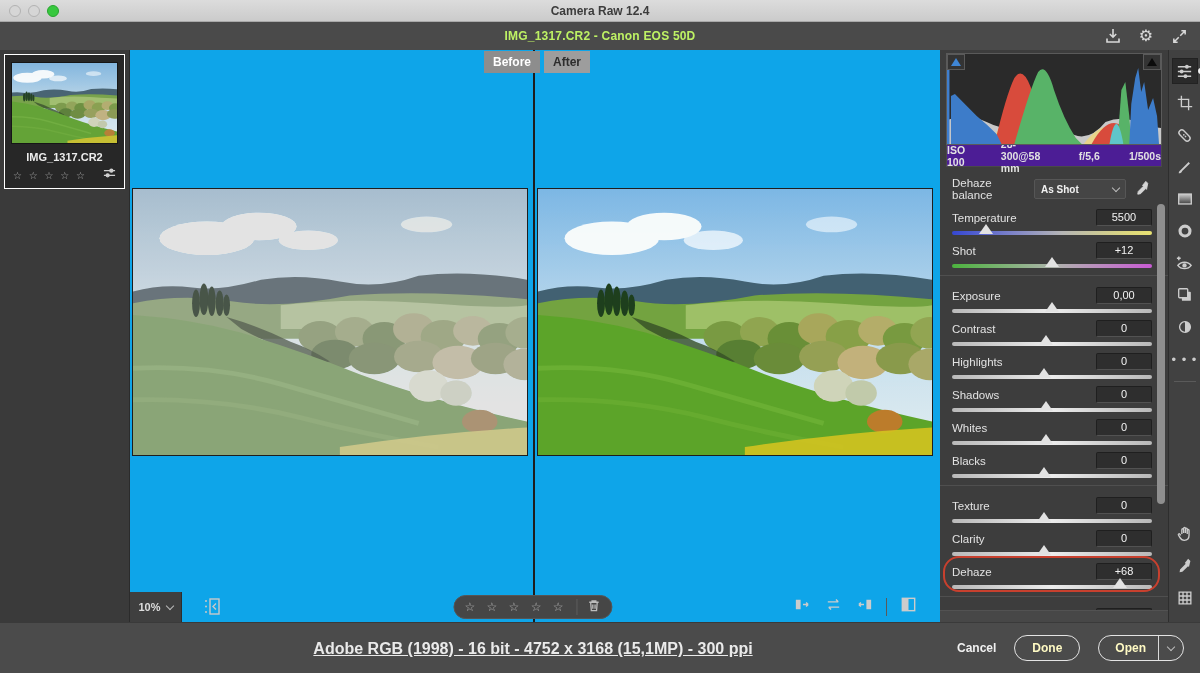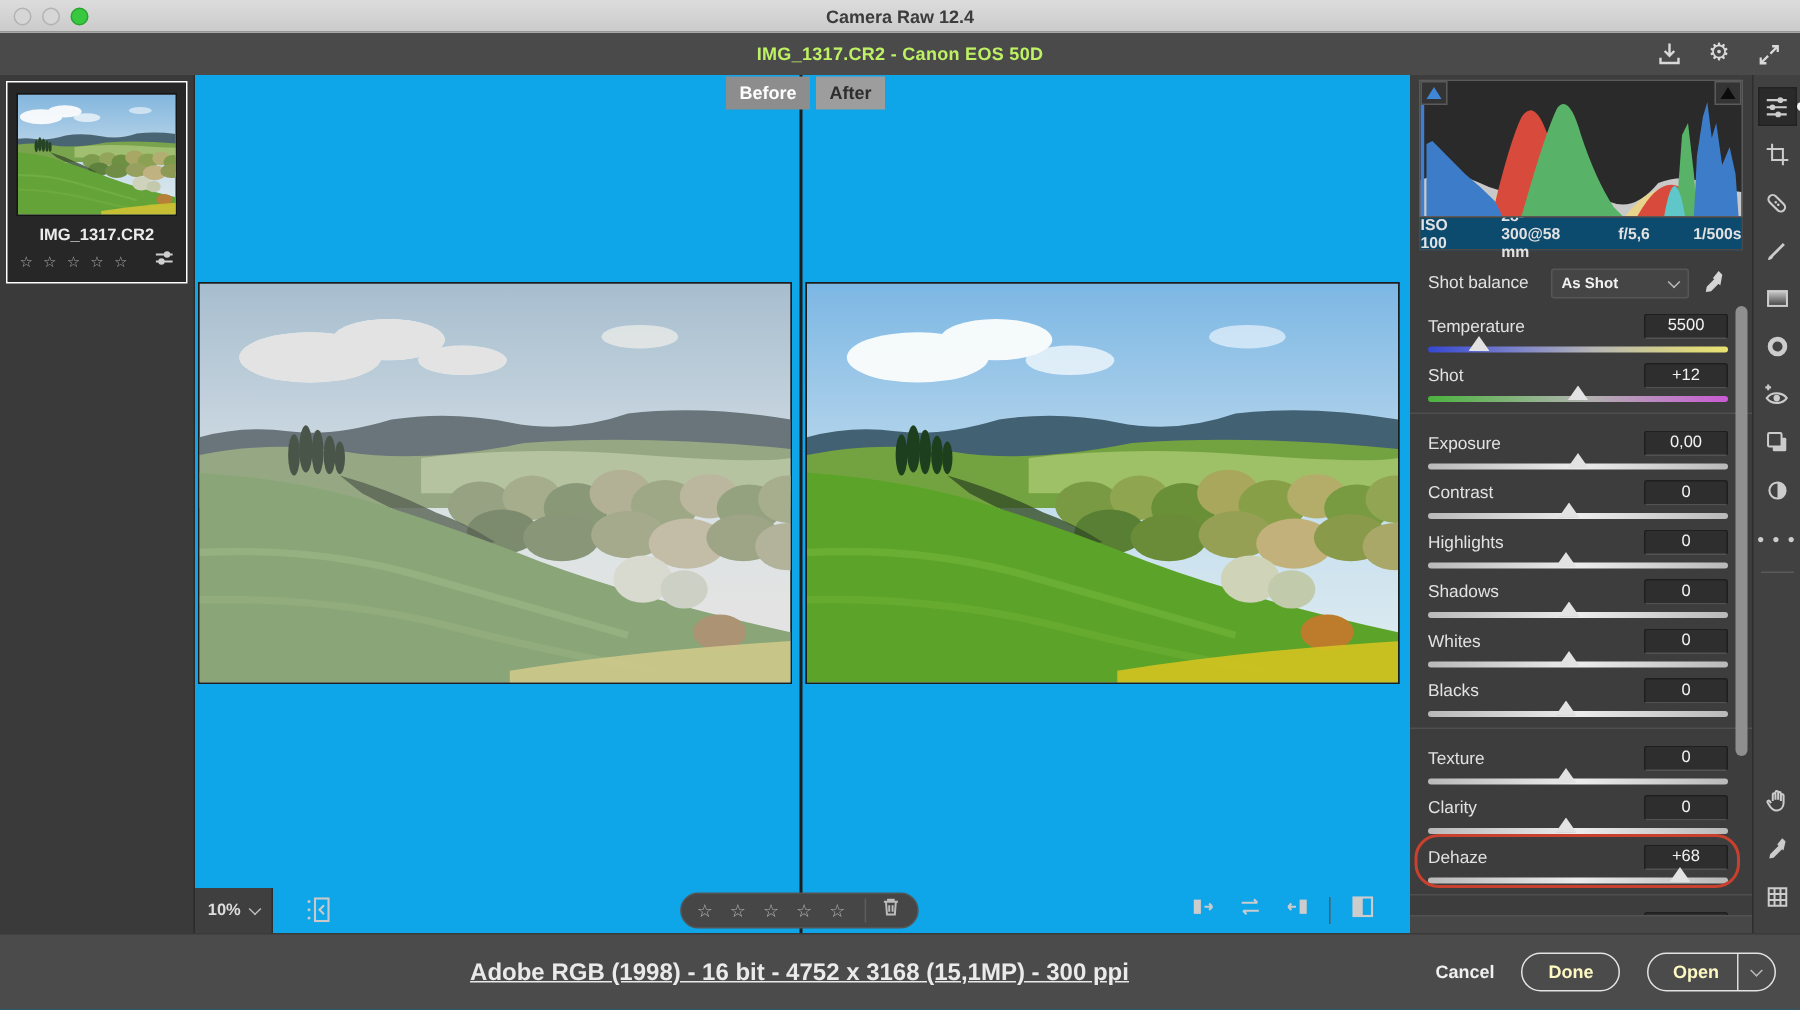--- a/index.html
+++ b/index.html
@@ -79,21 +79,21 @@
   
   .settings { width:228px; flex:0 0 228px; background:#3d3d3d; position:relative; color:#dddddd; }
   .hist-wrap { margin:3px 6px 0 6px; height:92px; background:#2a2a2a; border:1px solid #5a5a5a; position:relative; }
   .hist-wrap svg { position:absolute; left:0; bottom:0; width:100%; height:88px; }
   .clip-box { position:absolute; top:0; width:18px; height:16px; background:#343434; border:1px solid #5a5a5a;
     display:flex; align-items:center; justify-content:center; z-index:2; }
   .clip-left { left:0; } .clip-right { right:0; }
   .tri-up { width:0; height:0; border-left:5px solid transparent; border-right:5px solid transparent; border-bottom:8px solid #3f86d6; }
   .tri-up.dark { border-bottom-color:#0c0c0c; }
 
-  .exif { margin:0 6px; height:22px; background:#0c4a6e; border:1px solid #494949; border-top:none;
+  .exif { margin:0 6px; height:22px; background:#4c1d95; border:1px solid #494949; border-top:none;
     display:flex; align-items:center; justify-content:center; gap:29px;
     font-size:10.5px; font-weight:bold; color:#e2e2e2; }
 
   .sliders-area { padding:11px 16px 0 12px; position:relative; }
   .wb-row { display:flex; align-items:center; height:22px; margin-bottom:9px; }
   .wb-label { font-size:11.5px; color:#e2e2e2; flex:1; }
   .wb-select { width:92px; height:20px; background:#454545; border:1px solid #565656; border-radius:2px;
     display:flex; align-items:center; padding:0 6px; font-size:10px; font-weight:bold; color:#f2f2f2; }
   .wb-select .chev { margin-left:auto; }
   .wb-dropper { margin-left:8px; width:18px; height:18px; }
@@ -359,21 +359,21 @@
       <div class="exif">
         <span>ISO 100</span>
         <span>28-300@58 mm</span>
         <span>f/5,6</span>
         <span>1/500s</span>
       </div>
 
       <div class="sliders-area">
 
         <div class="wb-row">
-          <span class="wb-label">Shot balance</span>
+          <span class="wb-label">Dehaze balance</span>
           <div class="wb-select">
             <span>As Shot</span>
             <span class="chev"></span>
           </div>
           <span class="wb-dropper">
             <svg viewBox="0 0 18 18" width="17" height="17">
                 <path d="M14.5 3.5l-2-2-3.4 4.2.9.9-5.5 5.5-.5 2.9 2.9-.5 5.5-5.5.9.9z"></path>
               </svg>
           </span>
         </div>

